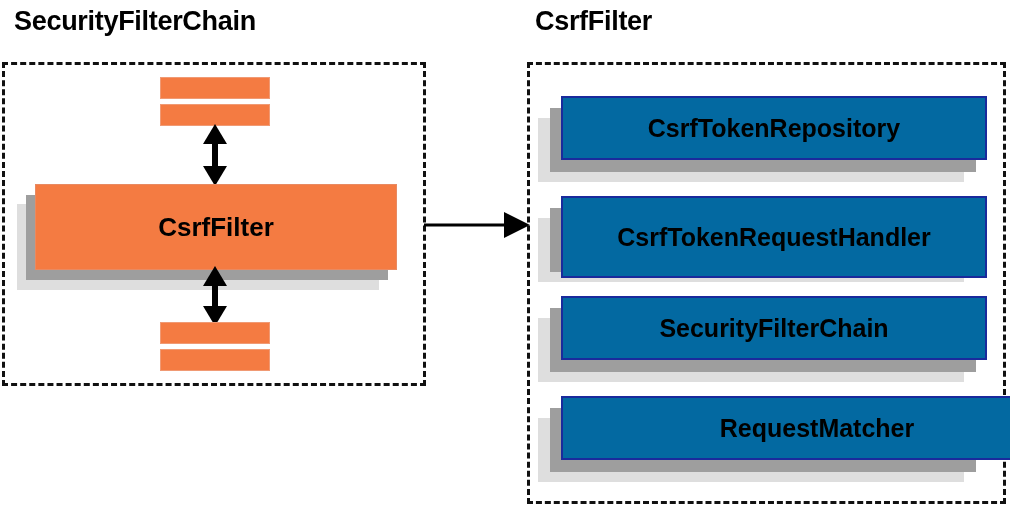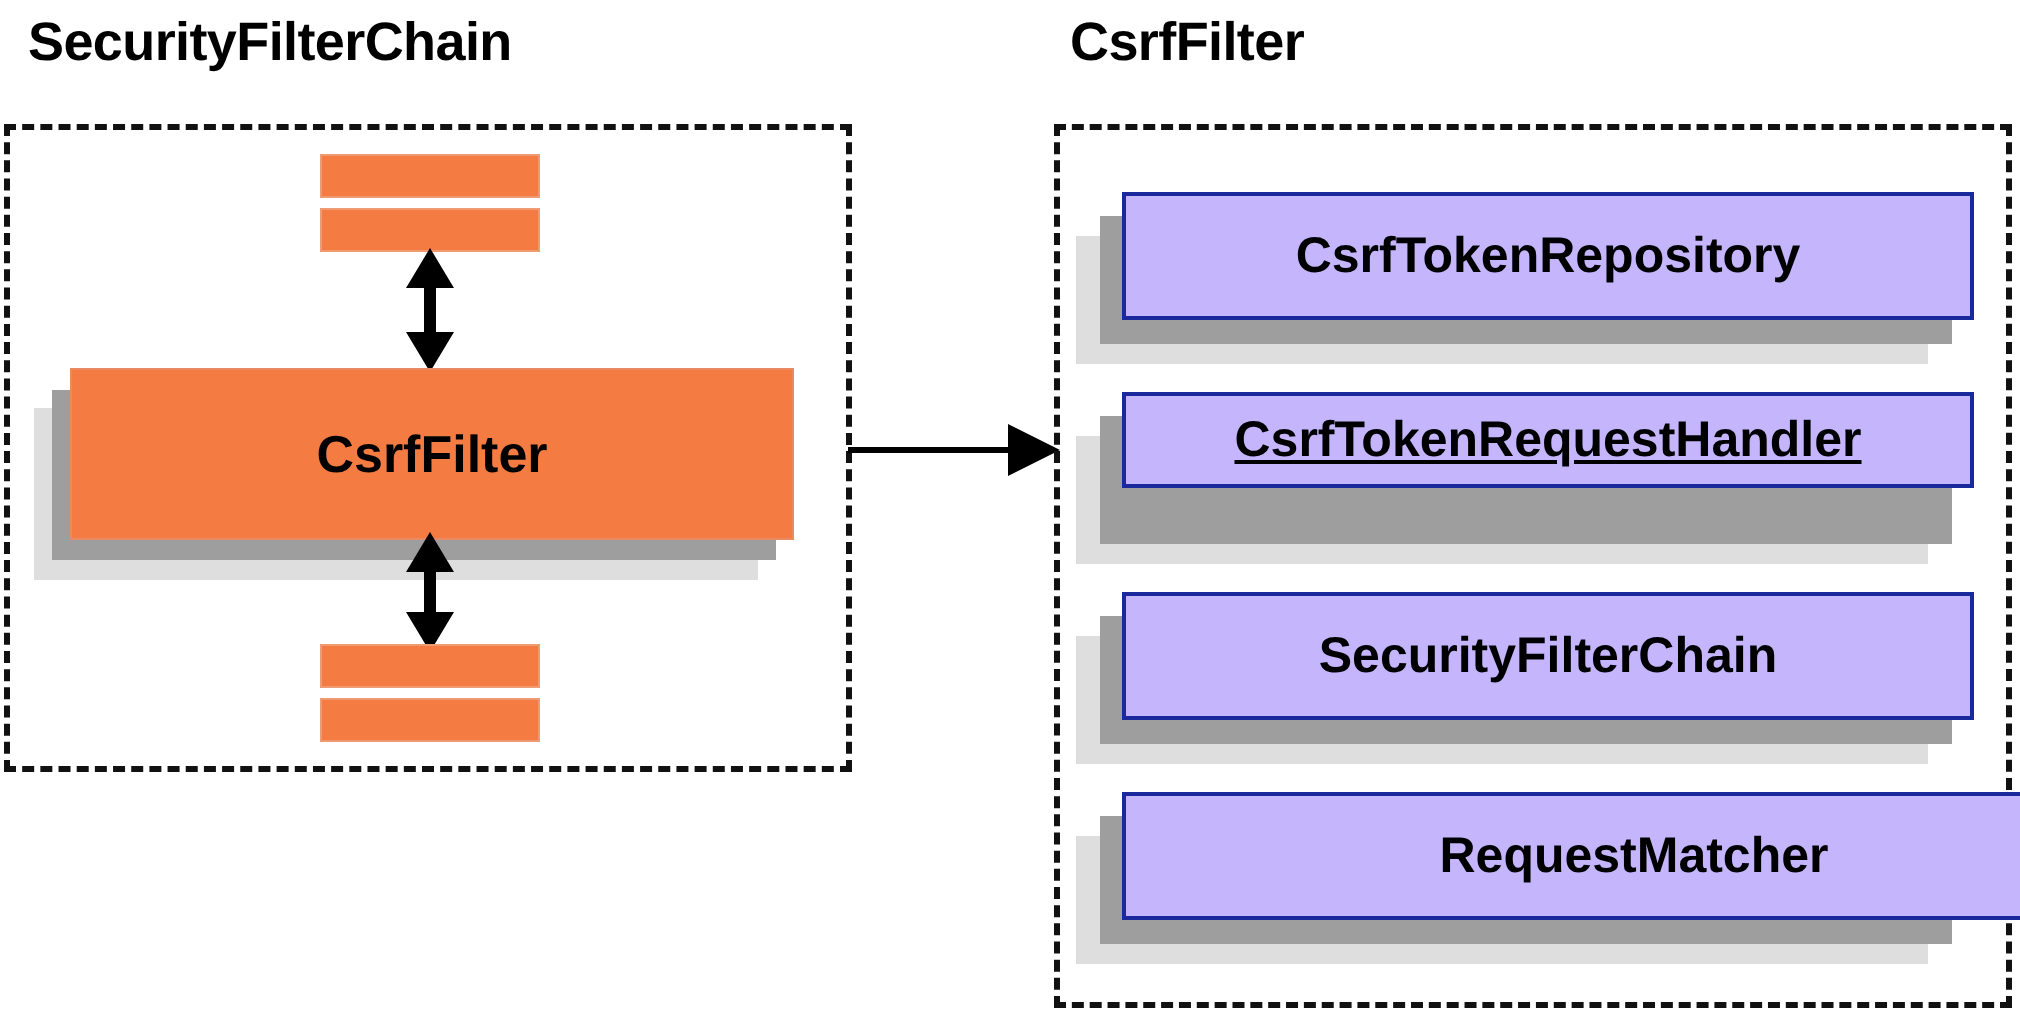--- a/index.html
+++ b/index.html
@@ -67,21 +67,21 @@
     font-weight: bold;
     color: #000000;
     line-height: 1;
   }
   .box-orange {
     background: #f47b42;
     border: 1px solid #e88a62;
     font-size: 26px;
   }
   .box-blue {
-    background: #c4b5fd;
+    background: #0369a1;
     border: 2px solid #1a2a9c;
     font-size: 25px;
   }
 
   
   .stub {
     position: absolute;
     background: #f47b42;
     border: 1px solid #f09a74;
     box-sizing: border-box;
@@ -132,21 +132,21 @@
   </svg>
 
   <div class="dashed-panel" id="panel-right"></div>
 
   <div class="shadow-far" style="left:538px; top:118px; width:426px; height:64px;"></div>
   <div class="shadow-near" style="left:550px; top:108px; width:426px; height:64px;"></div>
   <div class="box box-blue" style="left:561px; top:96px; width:426px; height:64px;">CsrfTokenRepository</div>
 
   <div class="shadow-far" style="left:538px; top:218px; width:426px; height:64px;"></div>
   <div class="shadow-near" style="left:550px; top:208px; width:426px; height:64px;"></div>
-  <div class="box box-blue" style="left:561px; top:196px; width:426px; height:48px;text-decoration:underline;">CsrfTokenRequestHandler</div>
+  <div class="box box-blue" style="left:561px; top:196px; width:426px; height:82px;">CsrfTokenRequestHandler</div>
 
   <div class="shadow-far" style="left:538px; top:318px; width:426px; height:64px;"></div>
   <div class="shadow-near" style="left:550px; top:308px; width:426px; height:64px;"></div>
   <div class="box box-blue" style="left:561px; top:296px; width:426px; height:64px;">SecurityFilterChain</div>
 
   <div class="shadow-far" style="left:538px; top:418px; width:426px; height:64px;"></div>
   <div class="shadow-near" style="left:550px; top:408px; width:426px; height:64px;"></div>
   <div class="box box-blue" style="left:561px; top:396px; width:512px; height:64px;">RequestMatcher</div>
 
 </div>

